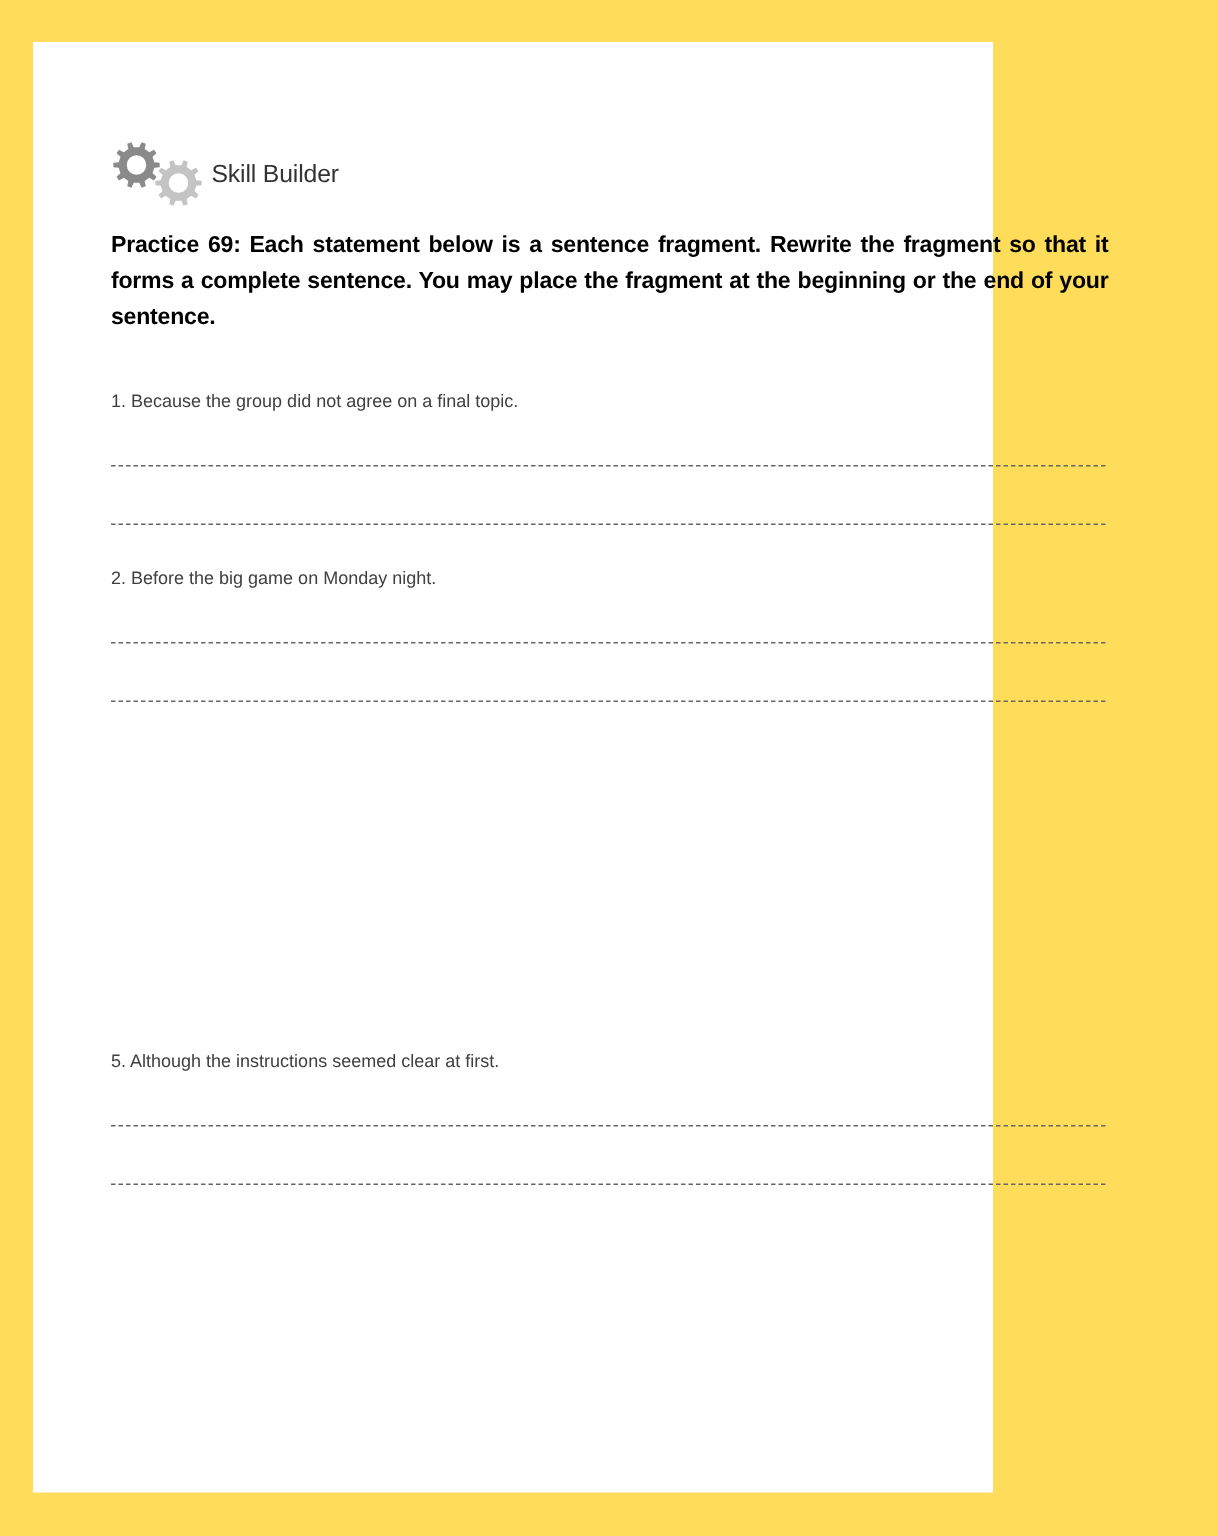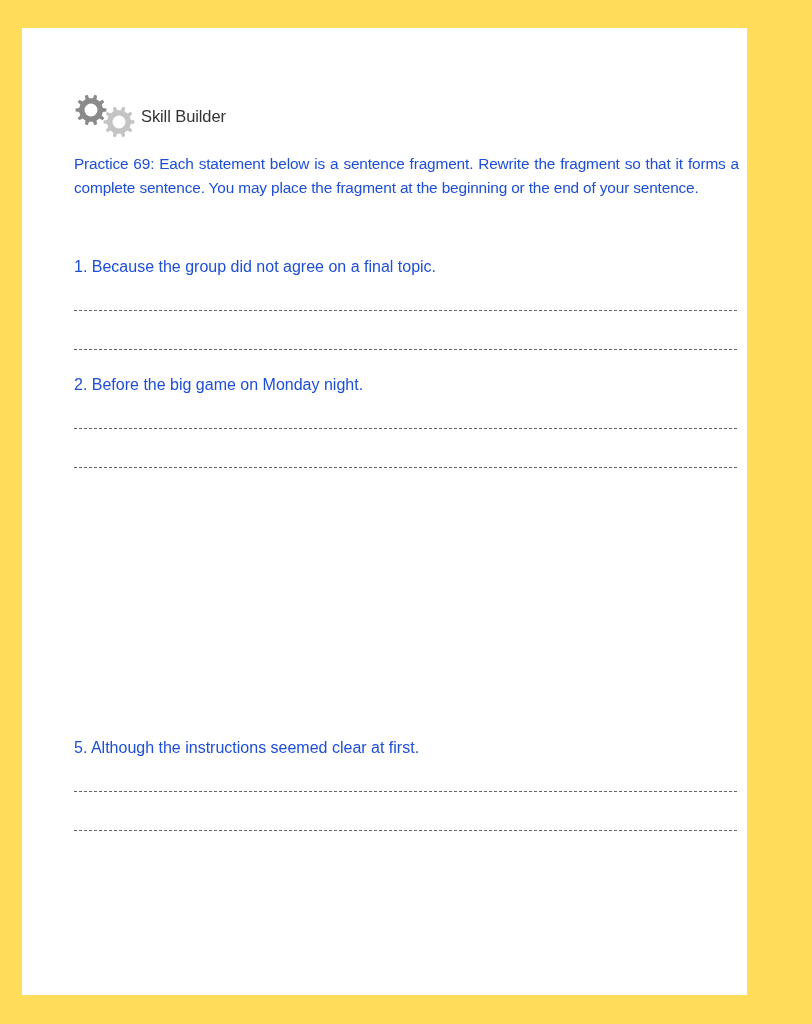--- a/index.html
+++ b/index.html
@@ -3,39 +3,39 @@
 <meta charset="utf-8">
 <style>
   html, body { margin: 0; padding: 0; }
   body {
     width: 812px; height: 1024px; background: #FFDC5A;
     position: relative; overflow: hidden;
     font-family: "Liberation Sans", "DejaVu Sans", sans-serif;
     color: #222;
   }
   .page {
-    position: absolute; left: 22px; top: 28px; width: 725px; height: 967px;
+    position: absolute; left: 22px; top: 28px; width: 640px; height: 967px;
     background: #ffffff;
   }
   .brand { position: absolute; left: 52px; top: 64px; height: 46px; width: 300px; }
   .gears { position: absolute; left: 0; top: 0; width: 64px; height: 46px; }
   .brand-label {
     position: absolute; left: 67px; top: 15px; font-size: 16.5px; color: #333;
     letter-spacing: -0.1px;
   }
   .instructions {
     position: absolute; left: 52px; top: 124px; width: 665px;
-    font-weight: normal; font-size: 15.4px; line-height: 24px; color: #1d4ed8;
+    font-weight: bold; font-size: 15.4px; line-height: 24px; color: #000000;
     text-align: justify; text-align-last: left; letter-spacing: -0.15px;
   }
   .question {
     position: absolute; left: 52px; width: 664px; height: 118px;
   }
   .q-text {
-    position: absolute; left: 0; top: 0; font-size: 16px; color: #1d4ed8;
+    position: absolute; left: 0; top: 0; font-size: 12px; color: #404040;
     line-height: 18px;
   }
   .answer-line {
     position: absolute; left: 0; width: 663px; height: 0;
     border-top: 1.3px dashed #666;
   }
   .l1 { top: 52px; }
   .l2 { top: 91px; }
 </style>
 </head>
@@ -66,19 +66,19 @@
   </div>
 
   <div class="question" style="top:348px">
     <div class="q-text">2. Before the big game on Monday night.</div>
     <div class="answer-line l1"></div>
     <div class="answer-line l2"></div>
   </div>
 
 
 
-  <div class="question" style="top:711px">
+  <div class="question" style="top:670px">
     <div class="q-text">5. Although the instructions seemed clear at first.</div>
     <div class="answer-line l1"></div>
     <div class="answer-line l2"></div>
   </div>
 
 </div>
 
 </body></html>

